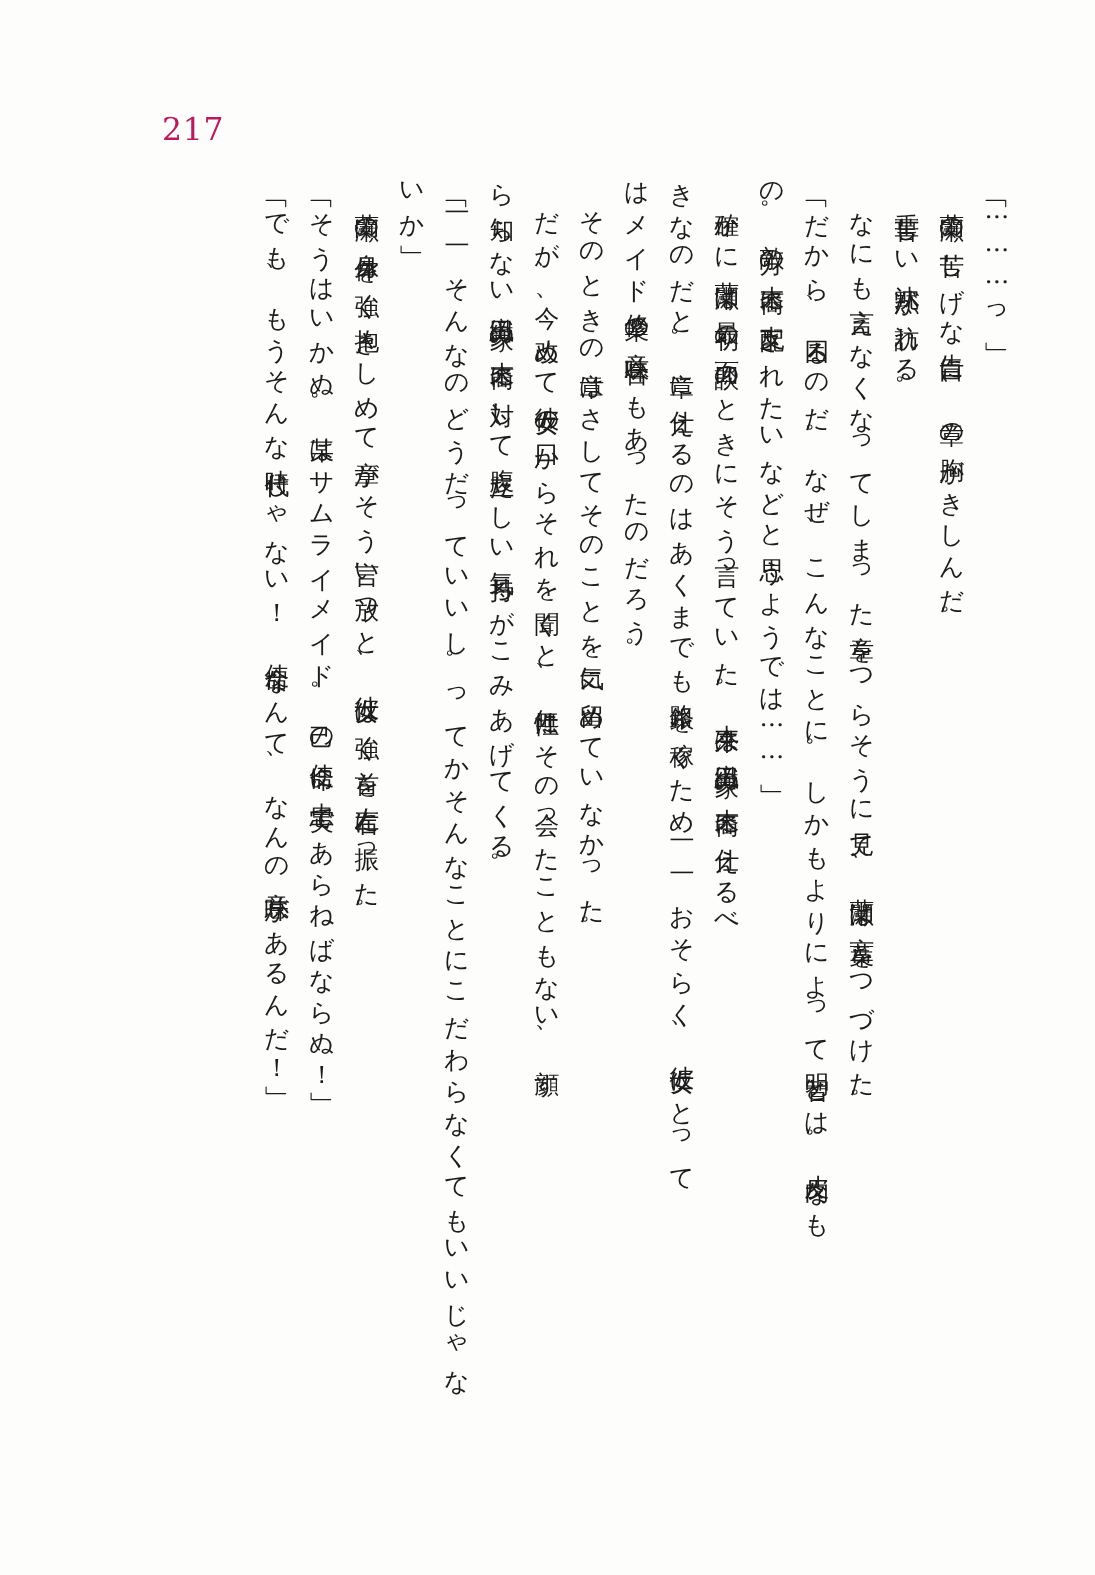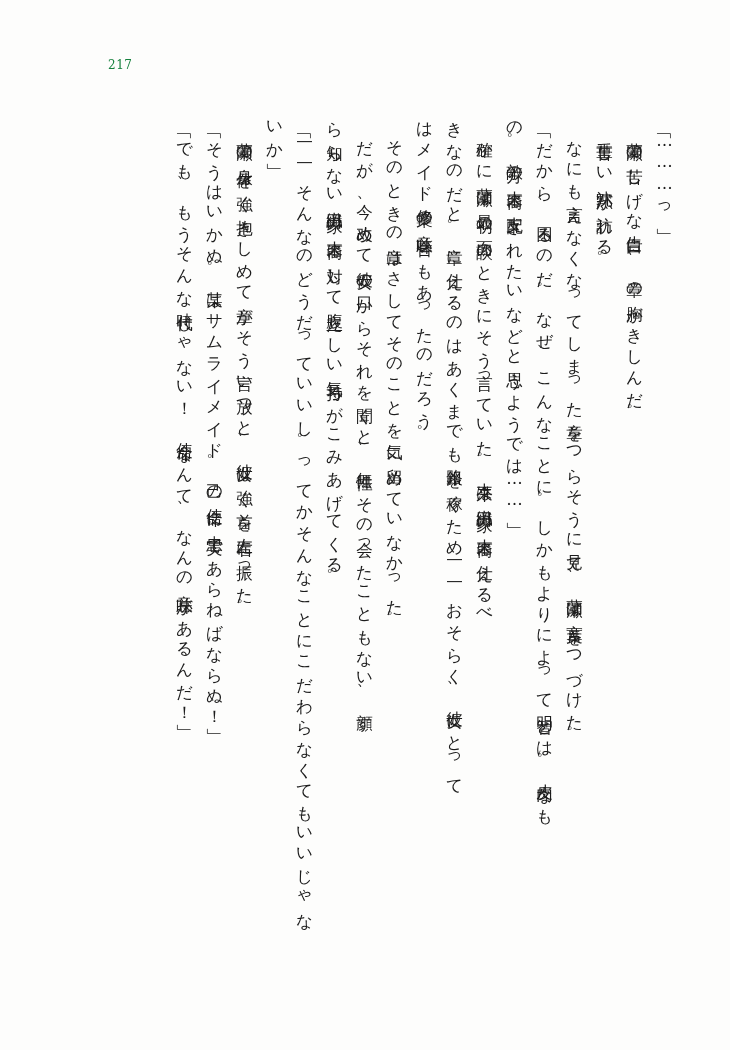--- a/index.html
+++ b/index.html
@@ -11,25 +11,25 @@
     position: relative;
     width: 730px;
     height: 1050px;
     background: #fdfdfc;
     overflow: hidden;
     font-family: "DejaVu Serif", "Liberation Serif", serif;
     color: #1a1a1a;
   }
   .page-number {
     position: absolute;
-    top: 58px;
+    top: 74px;
     left: 108px;
-    font-size: 12px;
+    font-size: 21px;
     letter-spacing: 0.5px;
-    color: #15803d;
+    color: #be185d;
     font-family: "DejaVu Serif", "Liberation Serif", serif;
   }
   .text-block {
     position: absolute;
     top: 110px;
     left: 62px;
     width: 610px;
     height: 880px;
     display: flex;
     flex-direction: row-reverse;

